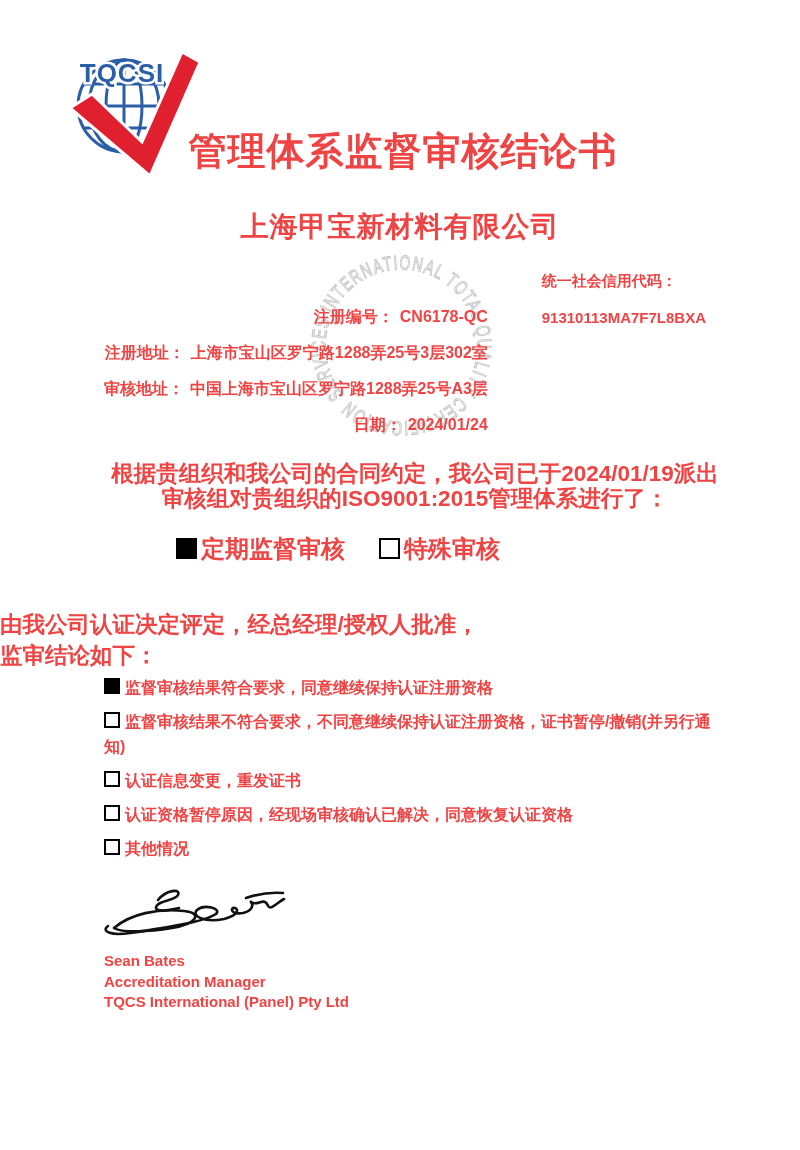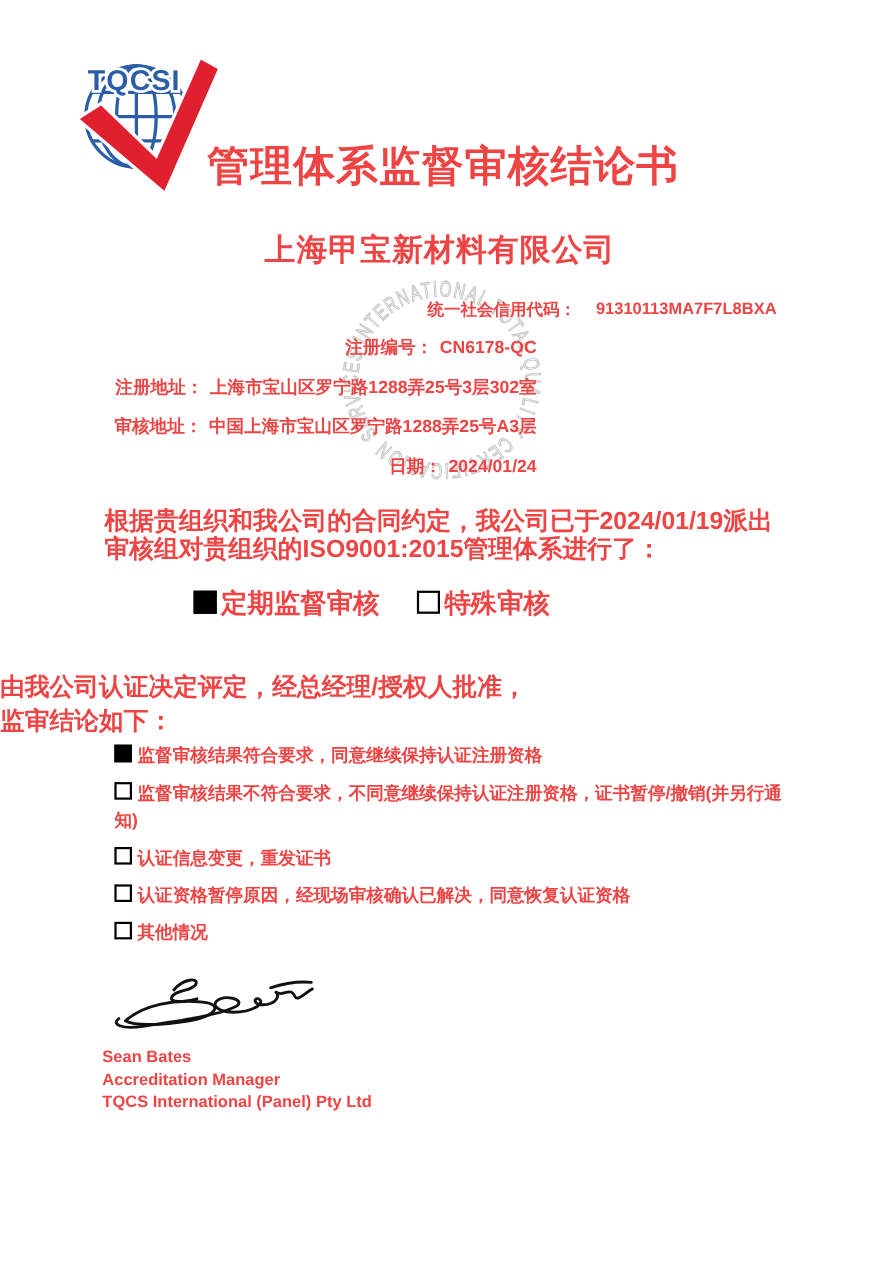--- a/index.html
+++ b/index.html
@@ -16,30 +16,30 @@
   .title {
     position:absolute; left:178px; top:126px; width:450px; margin:0;
     font-size:38px; font-weight:700; text-align:center; letter-spacing:1px; white-space:nowrap;
   }
   .company {
     position:absolute; left:0; top:208px; width:800px; margin:0; text-align:center;
     font-size:28px; font-weight:700; letter-spacing:1px;
   }
   .credit {
     position:absolute; top:272px; right:94px; font-size:15px; font-weight:700;
-    display:flex; gap:18px; white-space:nowrap;
+    display:flex; gap:18px; white-space:nowrap;flex-direction:column;
   }
   .info { position:absolute; left:104px; top:309px; font-size:16px; font-weight:700; }
   .info-row { line-height:16px; margin-bottom:20px; white-space:nowrap;text-align:right; }
   .info-row .lab { margin-right:6px; }
   .para {
     position:absolute; left:95px; top:461px; width:640px;
     font-size:22.5px; font-weight:700; line-height:25px;
   }
-  .para div { white-space:nowrap; }
+  .para div { white-space:nowrap;text-align:center; }
   .audit-types {
     position:absolute; left:0; top:536px; width:676px; text-align:center;
     font-size:24px; font-weight:700; line-height:26px;
   }
   .audit-types .opt { white-space:nowrap; }
   .audit-types .opt:first-child { margin-right:34px; }
   .decision {
     position:absolute; left:0; top:609px; width:800px; text-align:left;
     font-size:22.5px; font-weight:700; line-height:31px;
   }
@@ -50,21 +50,21 @@
   .c-item { margin-bottom:9px; }
   
   .cbx {
     display:inline-block; width:12px; height:12px; border:2px solid #000;
     vertical-align:-1px; margin-right:5px; background:#fff; box-sizing:content-box;
   }
   .cbx.checked { background:#000; }
   .cbx.lg { width:17px; height:17px; border-width:2.5px; vertical-align:-2px; margin-right:4px; }
   
   .sig { position:absolute; left:100px; top:884px; width:190px; height:58px; }
-  .signer { position:absolute; left:93px; top:951px; font-size:15px; line-height:20.5px; }
+  .signer { position:absolute; left:104px; top:951px; font-size:15px; line-height:20.5px; }
   .signer .s-name, .signer .s-title, .signer .s-company { font-weight:700; }
   .signer .s-panel { font-weight:400; font-style:italic; }
 </style>
 </head>
 <body>
 
 <div class="page">
 
   <svg class="logo" viewBox="0 0 150 142" aria-hidden="true">
     <g fill="none" stroke-width="3" stroke="#2b5ea7">

